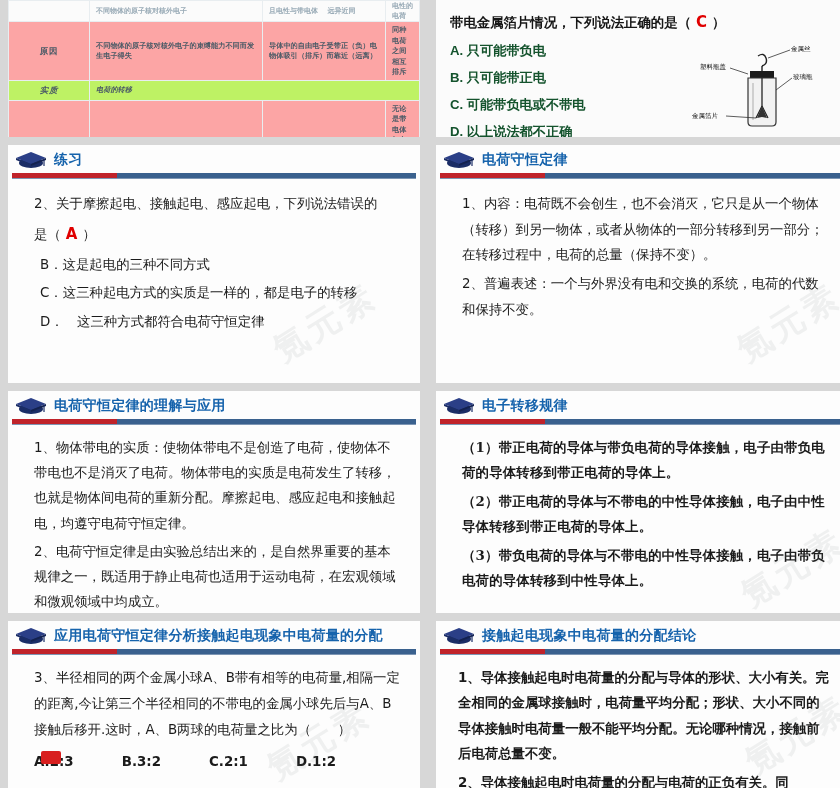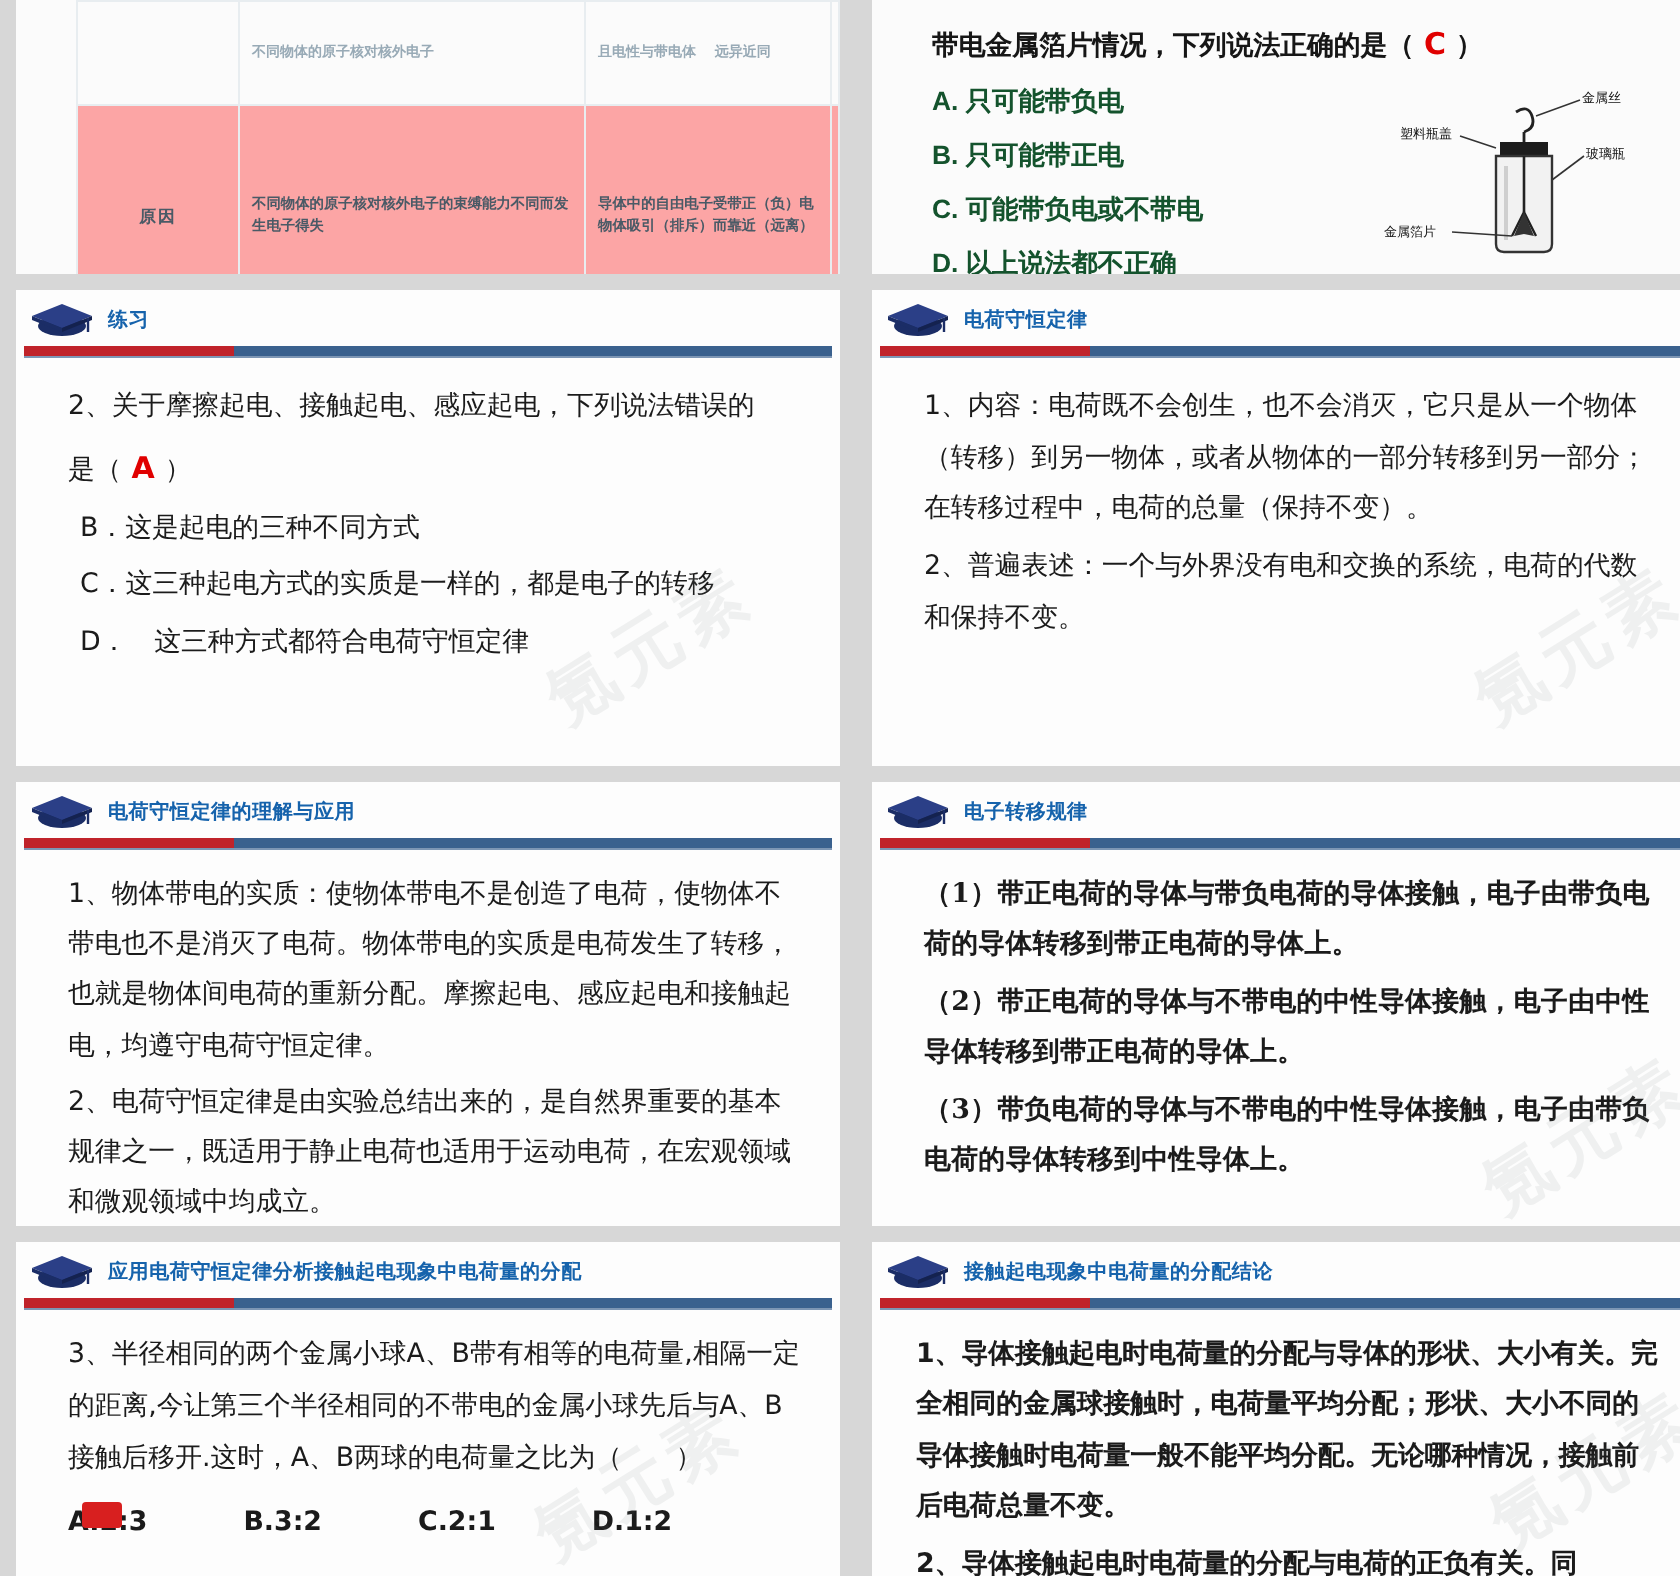--- a/index.html
+++ b/index.html
@@ -18,38 +18,38 @@
     column-gap:16px;row-gap:8px;
     padding:0 8px 0 8px;
     box-sizing:border-box;
   }
   .panel{
     background:#fdfdfd;
     position:relative;
     overflow:hidden;
     box-sizing:border-box;
   }
-  .panel.top{background:#fbfbfb;padding-left:30px;}
+  .panel.top{background:#fbfbfb;}
 
   
   .phead{
     position:relative;
     height:30px;
     display:flex;align-items:center;
     padding-left:6px;
   }
   .cap-icon{
     width:34px;height:22px;flex:0 0 34px;
     position:relative;margin-right:6px;
   }
   .cap-icon svg{display:block;}
   .phead-title{
     color:#1663ac;
     font-weight:bold;
-    font-size:10px;
+    font-size:14px;
     letter-spacing:.3px;
     white-space:nowrap;
     font-family:"DejaVu Sans","Liberation Sans",sans-serif;
   }
   .rule{
     position:absolute;left:4px;right:4px;top:28px;height:5px;
     background:#3a618e;
   }
   .rule:after{
     content:"";position:absolute;left:0;top:0;width:26%;height:100%;

